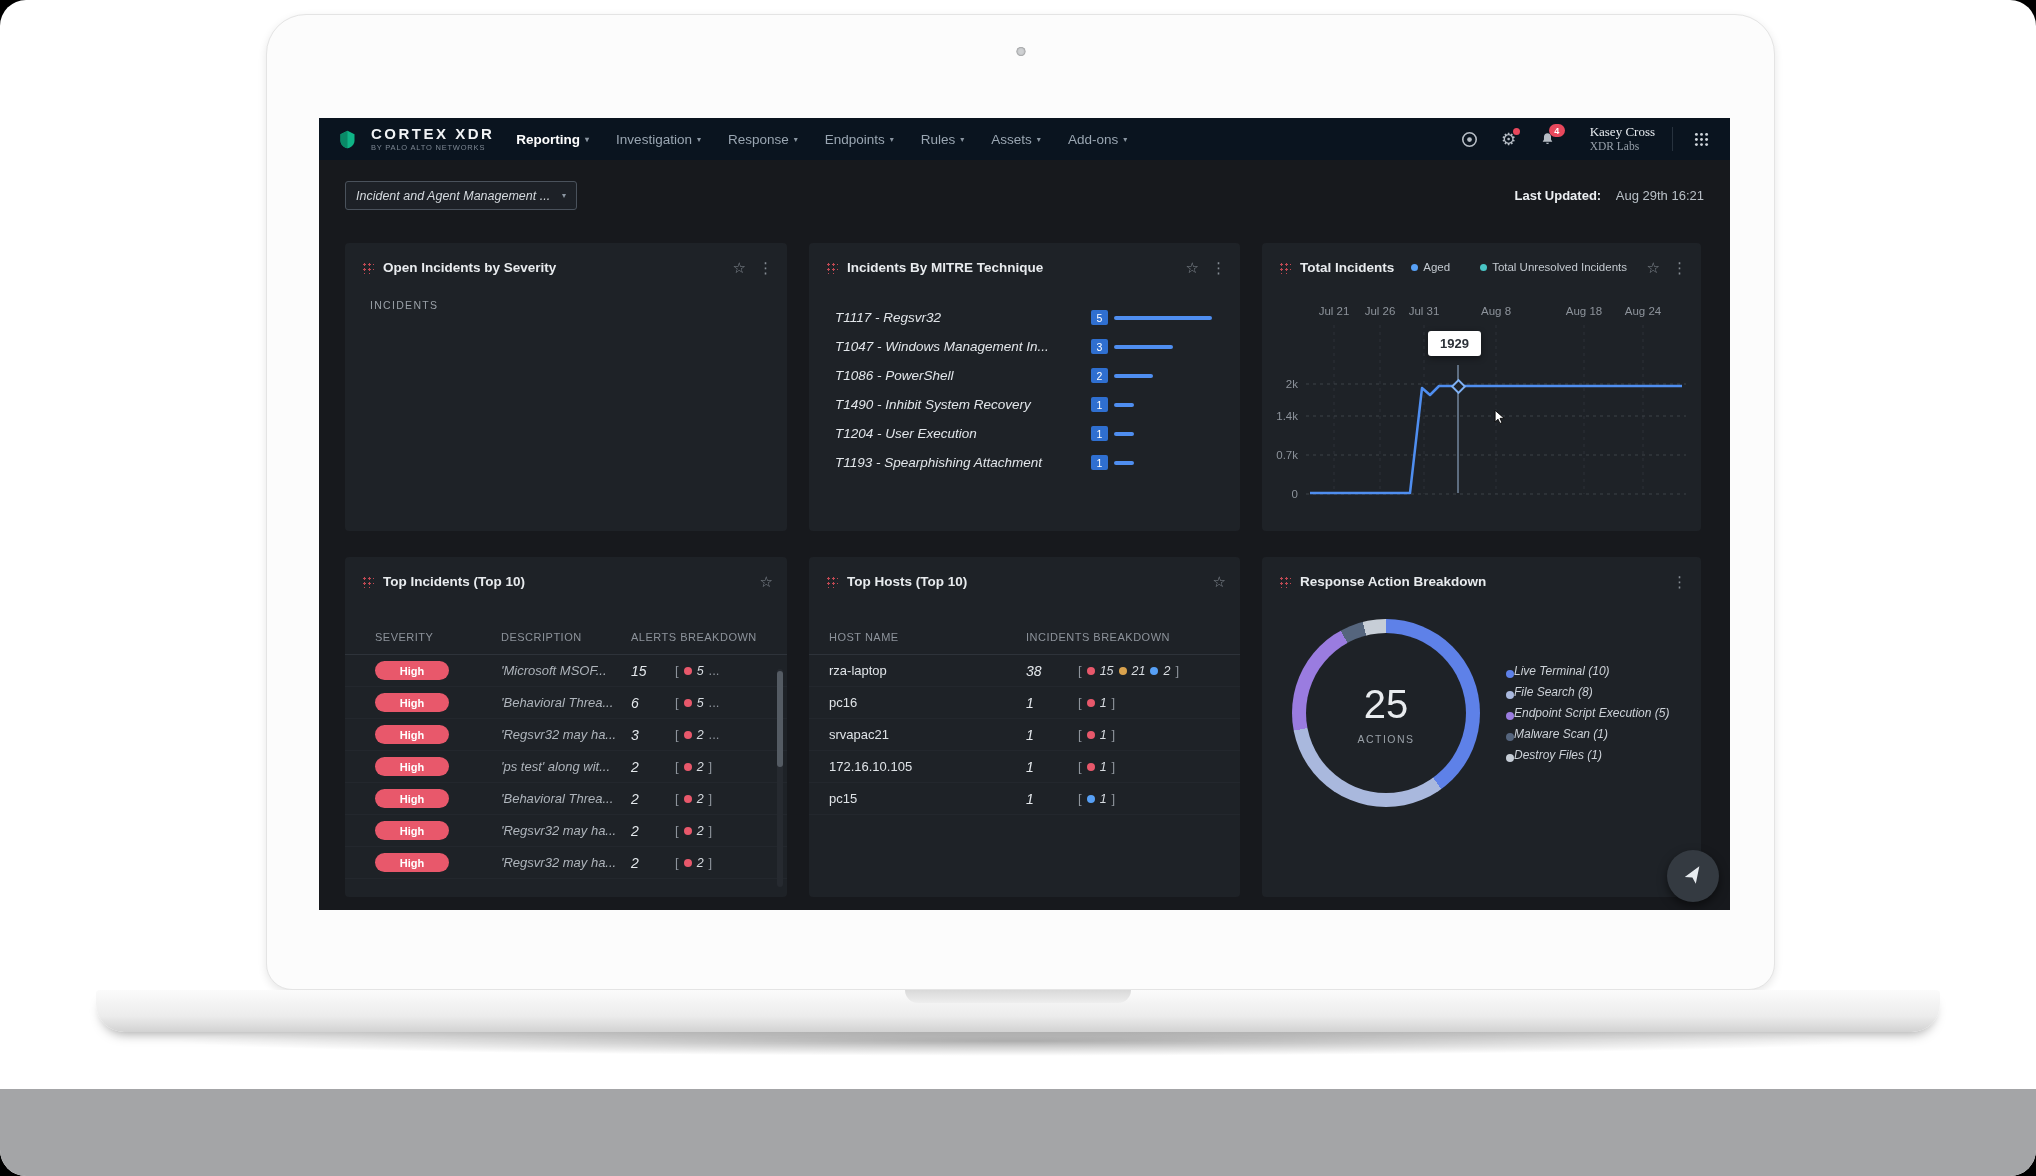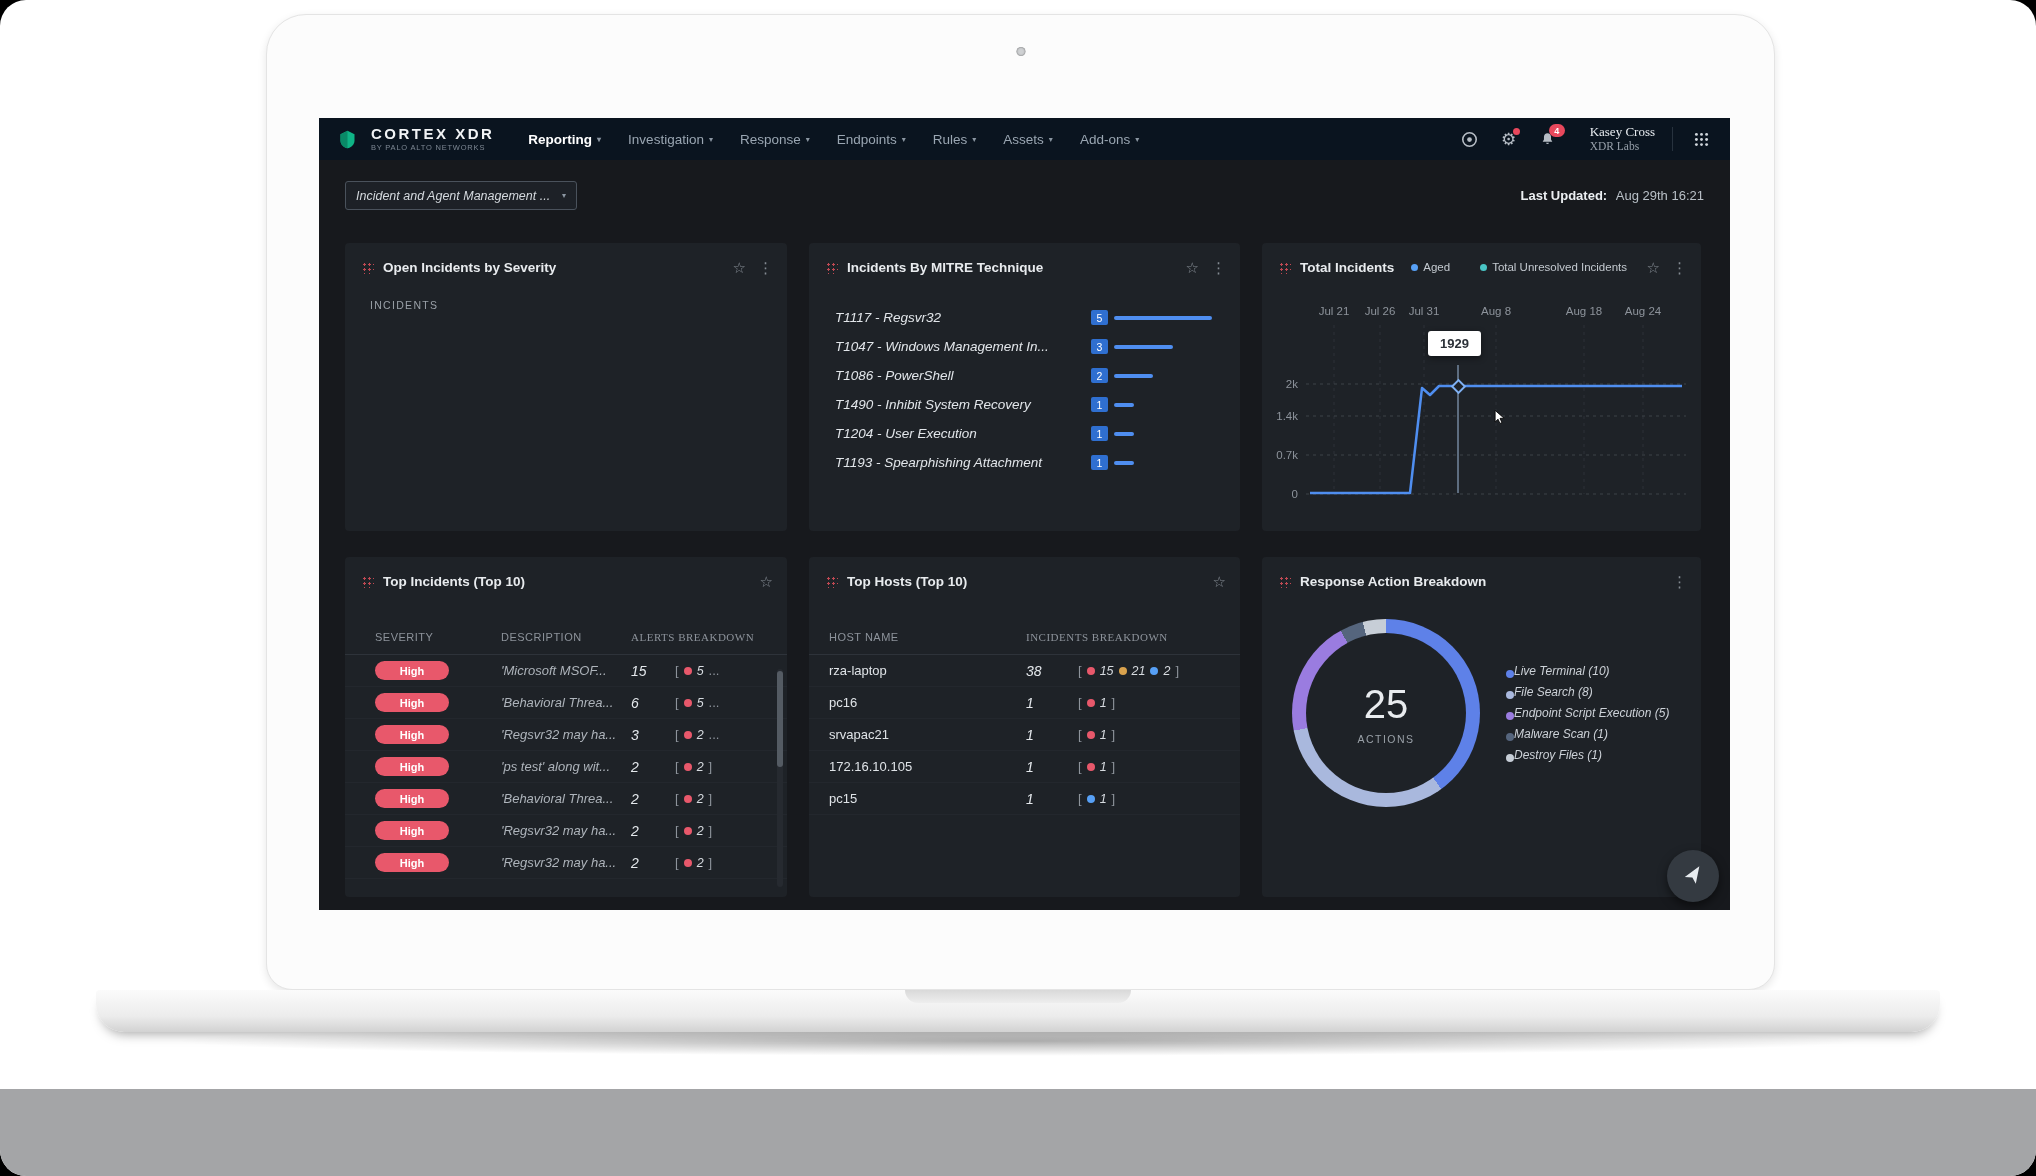--- a/index.html
+++ b/index.html
@@ -23,21 +23,21 @@
     background:linear-gradient(#d9d9d9, #eeeeee); border-radius:0 0 14px 14px; }
 
   
   .dashboard { position:absolute; left:52px; top:103px; width:1411px; height:792px; background:#17191d; overflow:hidden; }
 
   
   .nav { height:42px; background:#0a141f; display:flex; align-items:center; padding:0 18px; }
   .brand { display:flex; align-items:center; gap:13px; cursor:pointer; }
   .brand-name { color:#f2f4f6; font-size:15px; font-weight:bold; letter-spacing:2.5px; line-height:1; }
   .brand-sub { color:#7e8894; font-size:7.5px; letter-spacing:.8px; margin-top:2px; }
-  .menu { display:flex; align-items:center; gap:27px; margin-left:34px; }
+  .menu { display:flex; align-items:center; gap:27px; margin-left:22px; }
   .menu-item { color:#9aa6b2; font-size:13.5px; display:flex; align-items:center; gap:5px; cursor:pointer; white-space:nowrap; }
   .menu-item.active { color:#ffffff; font-weight:bold; }
   .caret { font-size:8px; color:#8b96a2; }
   .nav-right { margin-left:auto; display:flex; align-items:center; gap:17px; }
   .nav-ic { position:relative; display:flex; align-items:center; justify-content:center; width:22px; height:22px; cursor:pointer; }
   .gear-glyph { font-size:17px; color:#b6bdc5; line-height:1; }
   .red-dot { position:absolute; top:0; right:0; width:7px; height:7px; border-radius:50%; background:#e8485c; }
   .badge { position:absolute; top:-4px; right:-6px; min-width:16px; height:13px; border-radius:7px; background:#e8485c;
     color:#fff; font-size:9px; font-weight:bold; display:flex; align-items:center; justify-content:center; padding:0 3px; }
   .user { line-height:1.15; margin-left:14px; cursor:pointer;font-family:Liberation Serif, serif; }
@@ -45,21 +45,21 @@
   .user-org { color:#97a0aa; font-size:11.5px; }
   .nav-div { width:1px; height:24px; background:#27323e; }
 
   
   .subheader { display:flex; align-items:center; justify-content:space-between; padding:0 26px; margin-top:21px;gap:24px; }
   .dash-select { width:232px; height:29px; border:1px solid #4a525c; border-radius:3px; background:#1d2127;
     display:flex; align-items:center; padding:0 10px; cursor:pointer; }
   .dash-select .lbl { color:#d3d8dd; font-size:12.5px; font-style:italic; flex:1; white-space:nowrap; overflow:hidden; }
   .updated { font-size:13px; }
   .updated .l { color:#eceff2; font-weight:bold; }
-  .updated .v { color:#b9c0c7; margin-left:5px; }
+  .updated .v { color:#b9c0c7; margin-left:11px; }
 
   
   .grid { display:grid; grid-template-columns:442px 431px 439px; grid-template-rows:288px 340px;
     column-gap:22px; row-gap:26px; margin:33px 26px 0 26px; }
   .card { background:#1e2227; border-radius:4px; position:relative; overflow:hidden; }
   .card-head { height:48px; display:flex; align-items:center; gap:9px; padding:0 14px 0 16px; }
   .widget-icon { width:13px; height:13px; flex:0 0 13px;
     background-image:radial-gradient(#c14953 1.3px, transparent 1.4px); background-size:5px 5px; background-position:1px 1px; }
   .card-title { color:#e8ebee; font-size:13.5px; font-weight:bold; white-space:nowrap; }
   .head-actions { margin-left:auto; display:flex; align-items:center; gap:12px; }
@@ -90,21 +90,21 @@
   .ti-chart { position:absolute; inset:0; }
   .tooltip { position:absolute; left:166px; top:40px; background:#ffffff; color:#2c3138; font-size:13px; font-weight:bold;
     padding:5px 12px; border-radius:3px; box-shadow:0 2px 6px rgba(0,0,0,.45); }
 
   
   .thead { display:grid; align-items:center; height:36px; margin-top:14px; border-bottom:1px solid #2e333a;
     color:#8d939b; font-size:11px; letter-spacing:.5px; }
   .trow { display:grid; align-items:center; height:32px; border-bottom:1px solid #23272d; cursor:pointer; }
   .ti-cols { grid-template-columns:126px 130px 44px auto; padding:0 14px 0 30px; }
   .th-cols { grid-template-columns:197px 52px auto; padding:0 14px 0 20px; }
-  .span2 { grid-column:3 / 5;font-family:Liberation Serif, serif; }
+  .span2 { grid-column:3 / 5; }
   .pill { width:74px; height:19px; border-radius:10px; color:#fff; font-size:11px; font-weight:bold;
     display:flex; align-items:center; justify-content:center; }
   .desc { color:#aeb4bb; font-size:13px; font-style:italic; white-space:nowrap; overflow:hidden; }
   .alerts { color:#e4e8ec; font-size:14px; font-style:italic; }
   .bd { display:flex; align-items:center; gap:5px; }
   .bk { color:#8d939b; font-size:13px; }
   .dot { width:8px; height:8px; border-radius:50%; flex:0 0 8px; }
   .bnum { color:#d7dbe0; font-size:12.5px; font-style:italic; }
   .hostname { color:#dfe3e7; font-size:13px; white-space:nowrap; }
   .scrollbar { position:absolute; right:4px; top:112px; bottom:10px; width:6px; background:#262a30; border-radius:3px; }

